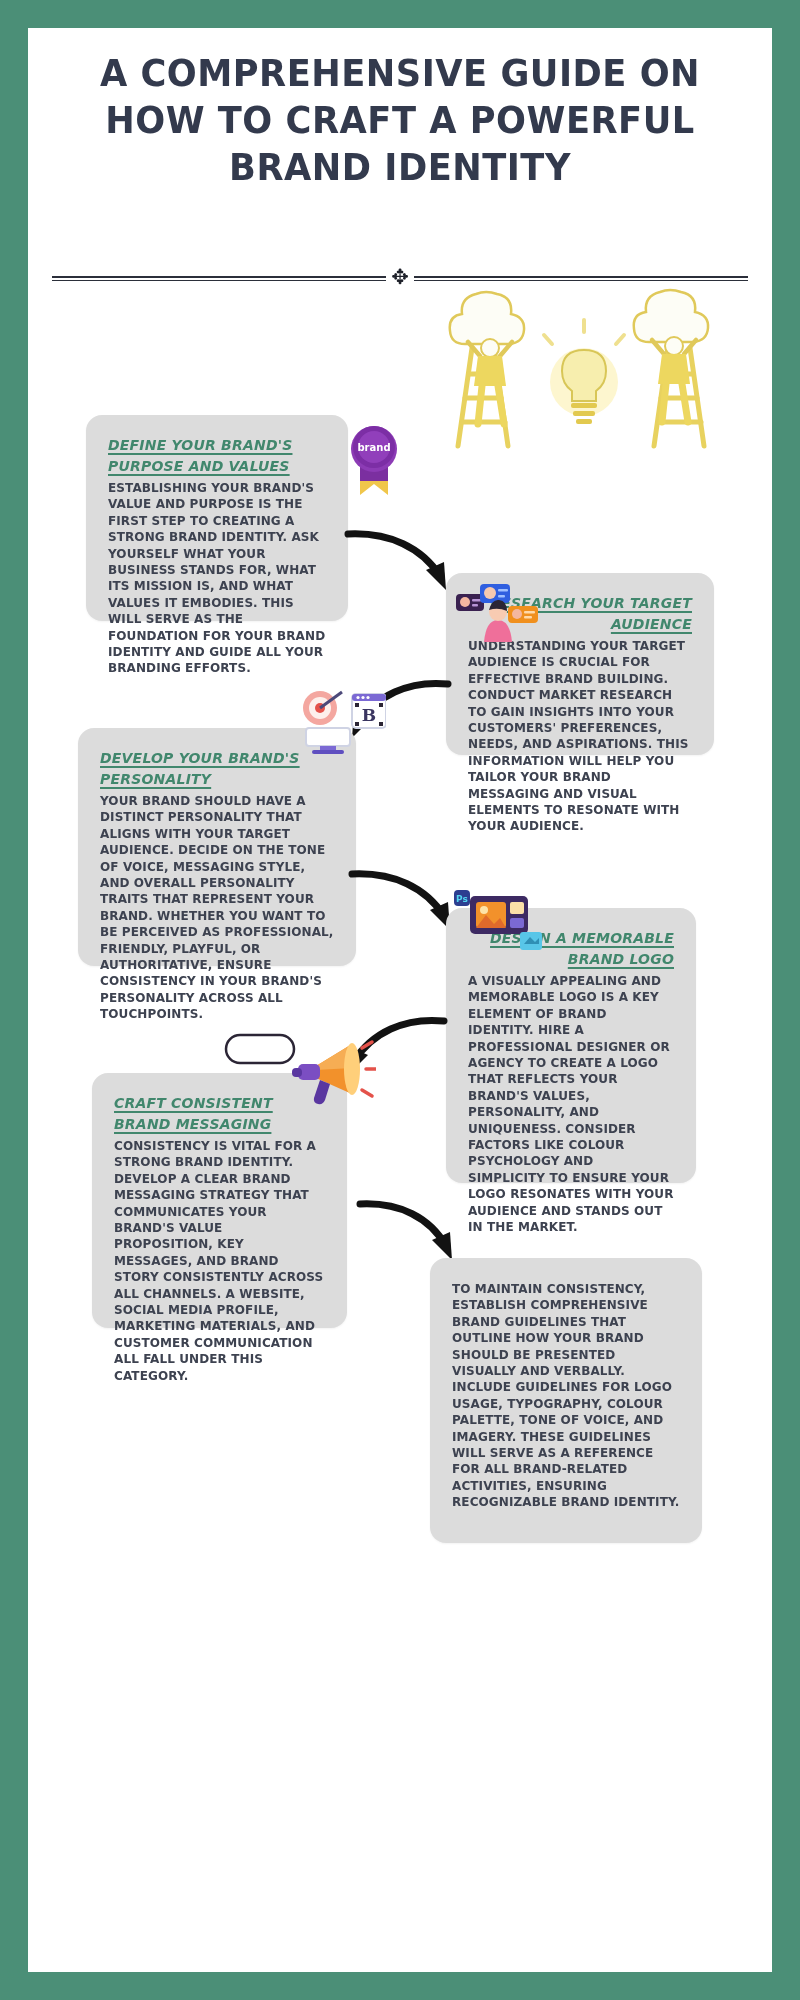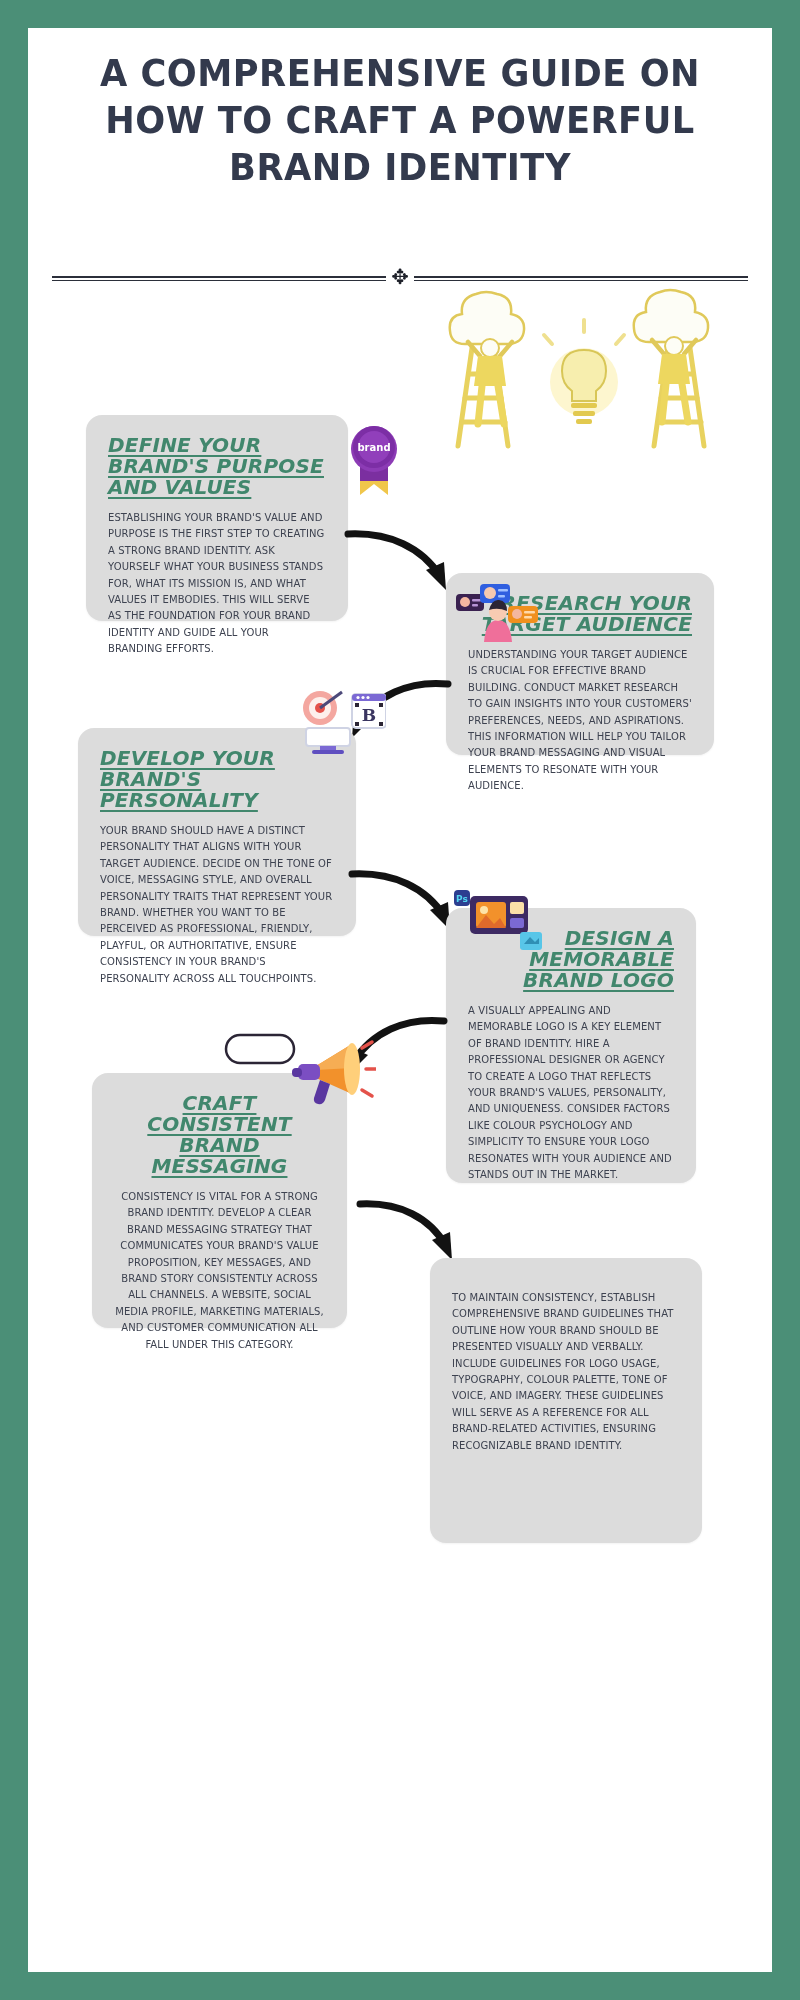--- a/index.html
+++ b/index.html
@@ -80,50 +80,50 @@
   
   .card {
     position: absolute;
     background: #dcdcdc;
     border-radius: 16px;
     box-shadow: 0 1px 2px rgba(0,0,0,0.05);
   }
   .card-title {
     font-family: "DejaVu Sans", sans-serif;
     font-weight: 900;
-    font-size: 20px;
+    font-size: 14px;
     line-height: 21px;
     color: #41876d;
     text-transform: uppercase;
     letter-spacing: 0.2px;
     text-decoration: underline;
     text-decoration-thickness: 2px;
     text-underline-offset: 3px;
     font-style: italic;
   }
   .card-title.right { text-align: right; }
   .card-body {
     font-family: "DejaVu Sans", sans-serif;
-    font-weight: 400;
-    font-size: 10px;
+    font-weight: 700;
+    font-size: 12px;
     line-height: 16.4px;
     color: #3d4250;
     text-transform: uppercase;
     letter-spacing: 0.1px;
-    margin-top: 12px;
+    margin-top: 3px;
   }
   .card-inner { padding: 20px 22px 20px 22px; }
   .card-inner.rightpad { padding: 20px 22px 20px 22px; }
 
   
   #card1 { left: 58px;  top: 387px;  width: 262px; height: 206px; }
   #card2 { left: 418px; top: 545px;  width: 268px; height: 182px; }
-  #card3 { left: 50px;  top: 700px;  width: 278px; height: 208px; }
+  #card3 { left: 50px;  top: 700px;  width: 278px; height: 238px; }
   #card4 { left: 418px; top: 880px;  width: 250px; height: 275px; }
-  #card5 { left: 64px;  top: 1045px; width: 255px; height: 255px; text-align: center; }
+  #card5 { left: 64px;  top: 1045px; width: 255px; height: 255px; }
   #card6 { left: 402px; top: 1230px; width: 272px; height: 285px; }
 
   
   .card-icon {
     position: absolute;
   }
   #icon-badge  { left: 318px; top: 395px; width: 56px; height: 76px; }
   #icon-research { left: 428px; top: 552px; width: 84px; height: 62px; }
   #icon-personality { left: 272px; top: 660px; width: 86px; height: 66px; }
   #icon-logo { left: 426px; top: 860px; width: 90px; height: 64px; }

